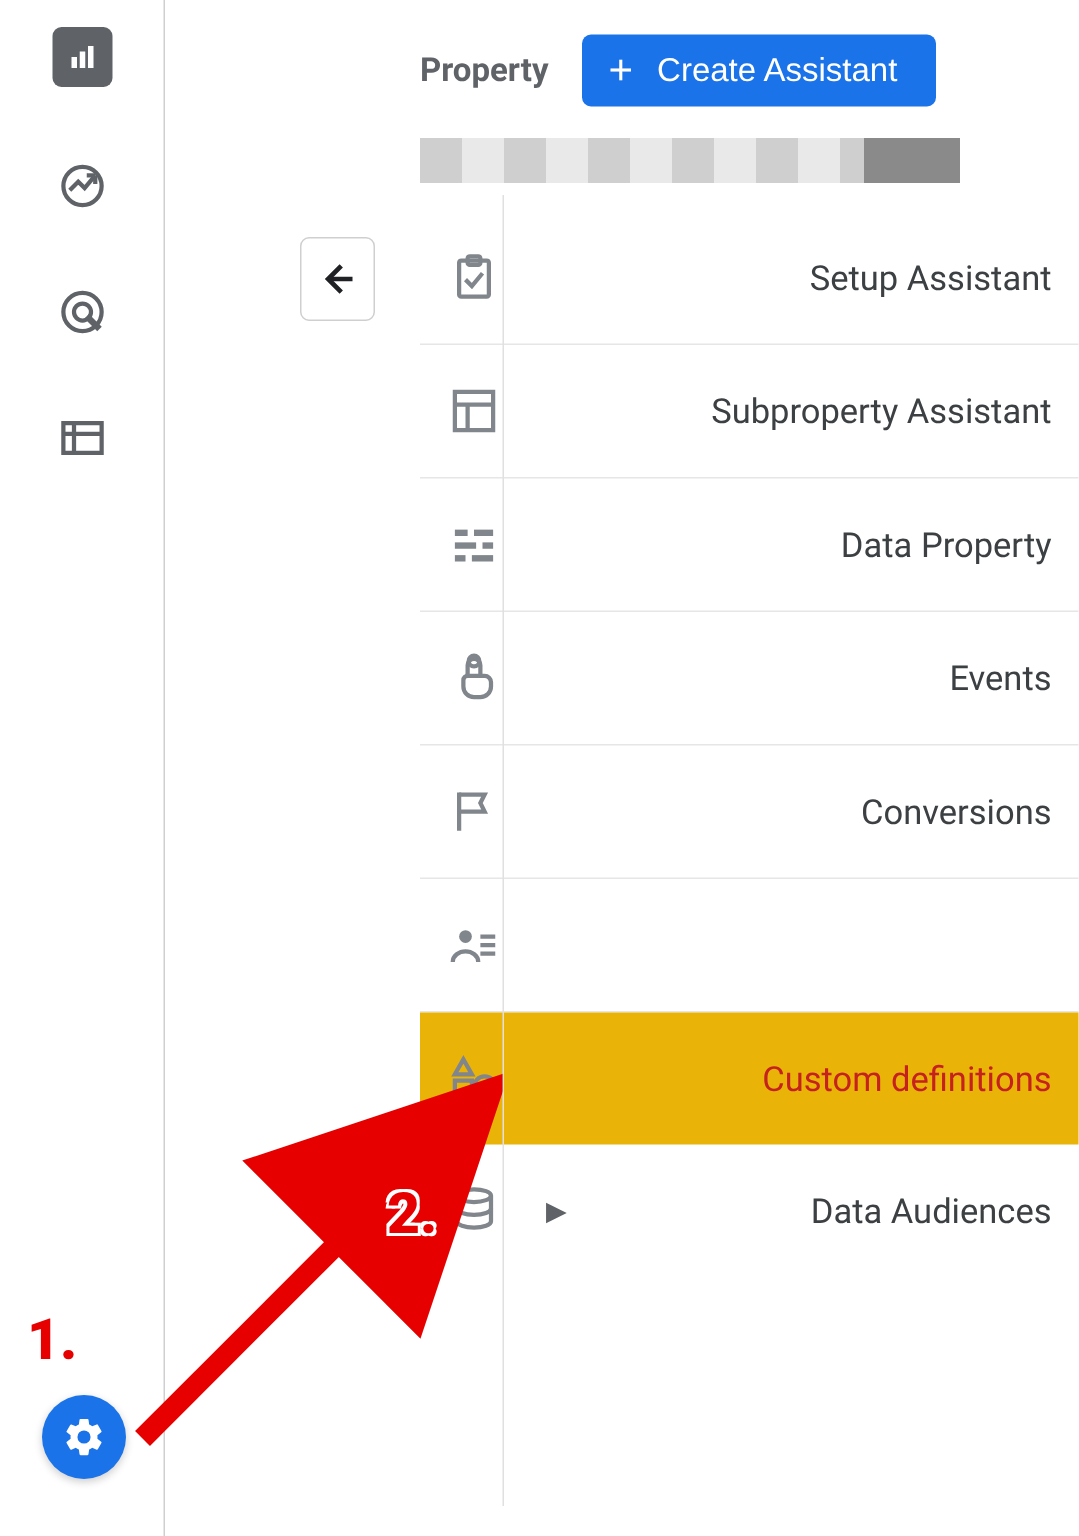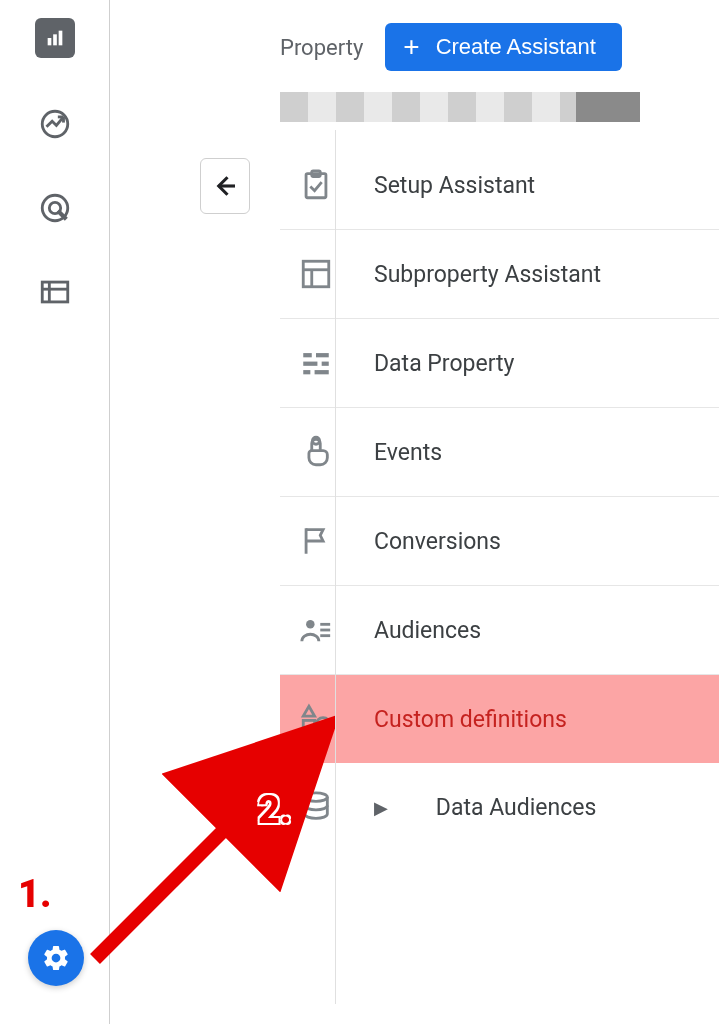--- a/index.html
+++ b/index.html
@@ -79,21 +79,21 @@
     position:absolute;
     left:110px; right:0; top:0; bottom:0;
     padding:20px 0 0 0;
   }
   .header-row {
     display:flex; align-items:center;
     padding-left:170px;
     gap:22px;
     height:54px;
   }
-  .prop-label { color:#5f6368; font-size:22px; }
+  .prop-label { color:#5f6368; font-size:22px;font-weight:bold; }
   .create-btn {
     background:#1a73e8;
     color:#fff;
     font-size:22px;
     font-weight:500;
     border:none;
     border-radius:6px;
     padding:10px 26px 10px 18px;
     display:flex; align-items:center; gap:16px;
     cursor:pointer;
@@ -123,28 +123,29 @@
   }
   .collapse-chip svg { width:30px; height:30px; color:#202124; }
   .menu {
     margin-left:170px;
     margin-right:0;
     border-top:1px solid transparent;
   }
   .menu-item {
     display:flex; align-items:center;
     padding:26px 18px;
-    gap:40px;
+    gap:30px;
     border-bottom:1px solid #e6e6e6;
     cursor:pointer;
     font-size:23px;
     color:#3c4043;
+    text-align:right;
   }
   .menu-item.active {
-    background:#fca5a5;
+    background:#eab308;
     color:#c5221f;
     border-bottom:none;
   }
   .menu-item .micon {
     width:36px; height:36px;
     color:#80868b;
     display:flex; align-items:center; justify-content:center;
   }
   .menu-item .micon svg { width:34px; height:34px; }
   .menu-item .label { flex:1; }
@@ -293,21 +294,20 @@
     <div class="menu-item">
       <span class="micon">
         <svg viewBox="0 0 24 24" fill="currentColor">
             <circle cx="8" cy="8" r="3"></circle>
             <path d="M2 20c0-3 3-5 6-5s6 2 6 5" fill="none" stroke="currentColor" stroke-width="2"></path>
             <line x1="15" y1="8" x2="22" y2="8" stroke="currentColor" stroke-width="2"></line>
             <line x1="15" y1="12" x2="22" y2="12" stroke="currentColor" stroke-width="2"></line>
             <line x1="15" y1="16" x2="22" y2="16" stroke="currentColor" stroke-width="2"></line>
           </svg>
       </span>
-      <span class="label">Audiences</span>
     </div>
 
     <div class="menu-item active">
       <span class="micon">
         <svg viewBox="0 0 24 24" fill="none" stroke="currentColor" stroke-width="2">
             <polygon points="7,3 11,10 3,10"></polygon>
             <rect x="3" y="13" width="8" height="8"></rect>
             <circle cx="17" cy="16" r="5"></circle>
           </svg>
       </span>

